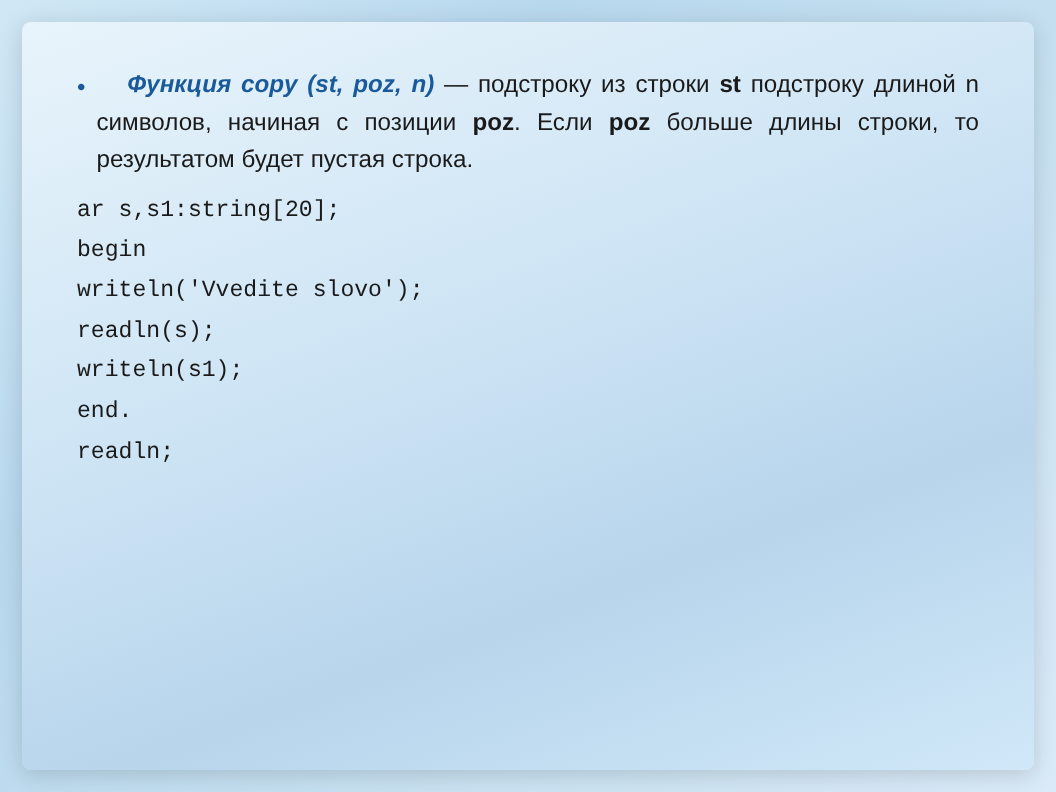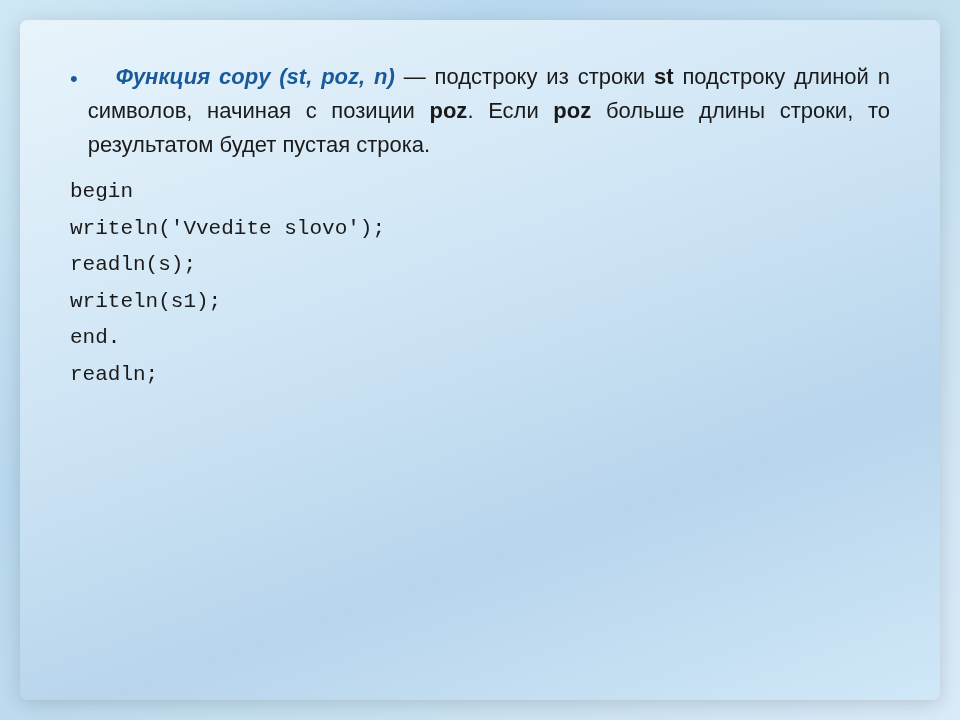--- a/index.html
+++ b/index.html
@@ -91,20 +91,21 @@
 
     <div class="bullet-item">
       <span class="bullet">•</span>
       <div class="bullet-text">
         <span class="func-name">Функция copy (st, poz, n)</span><span> — подстроку из строки </span><span class="bold-italic">st</span><span> подстроку длиной n символов, начиная с позиции </span><span class="bold-italic">poz</span><span>. Если </span><span class="bold-italic">poz</span><span> больше длины строки, то результатом будет пустая строка.</span>
       </div>
     </div>
 
 
     <div class="code-section">
+      <div class="code-line">ar s,s1:string[20];</div>
       <div class="code-line">begin</div>
       <div class="code-line">writeln('Vvedite slovo');</div>
       <div class="code-line">readln(s);</div>
       <div class="code-line">writeln(s1);</div>
       <div class="code-line">end.</div>
       <div class="code-line">readln;</div>
     </div>
 
   </div>
 </div>

